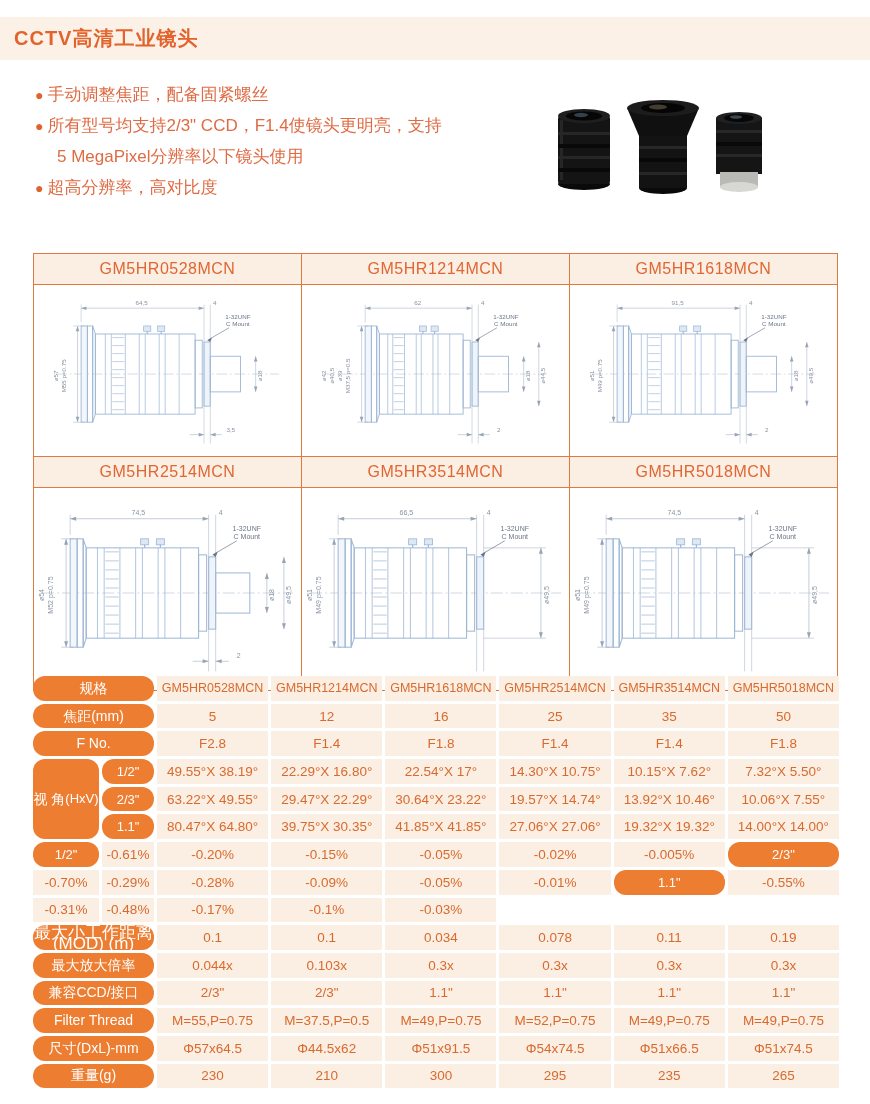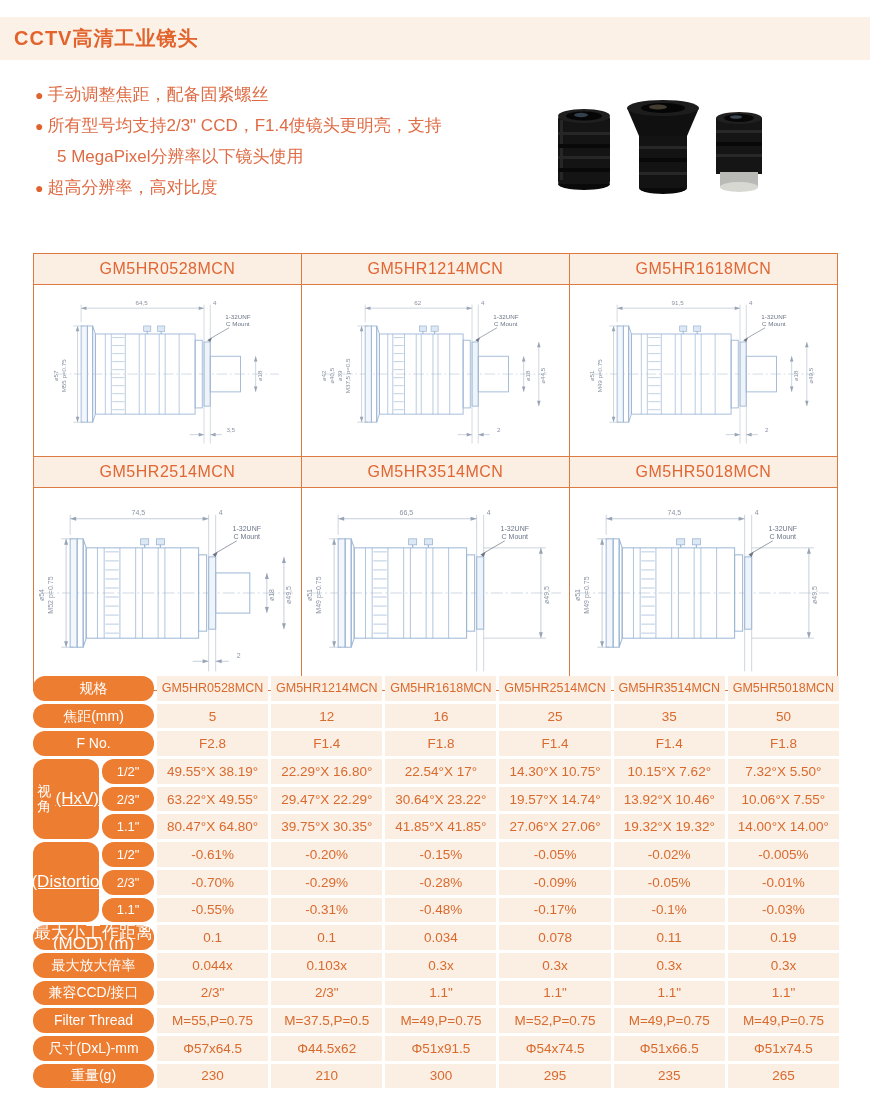--- a/index.html
+++ b/index.html
@@ -28,21 +28,21 @@
   .diag-body svg{width:100%;height:100%;display:block;}
   
   .spec-table{position:absolute;left:33px;top:676px;width:806px;display:grid;
               grid-template-columns:66px 52px repeat(6,1fr);
               grid-template-rows:repeat(15,24.7px);gap:3px;}
   .cell{display:flex;align-items:center;justify-content:center;text-align:center;}
   .hcell{background:#ED7D31;color:#ffffff;font-size:14px;border-radius:12px;}
   .hcell.rlabel{flex-direction:column;line-height:13px;}
   .hcell.small{font-size:17px;line-height:11px;}
   .hcell.glabel{flex-direction:row;line-height:15px;font-size:14px;}
-  .hcell .gsub{font-size:17px;line-height:12px;text-decoration:underline;}
+  .hcell .gsub{font-size:13px;line-height:12px;}
   .hcell.sublabel{font-size:13px;}
   .dcell{background:#FBEEE2;color:#D96A2E;font-size:13.5px;}
   .dcell.model{font-size:12.5px;}
 </style>
 </head>
 <body>
 
 <div class="page">
 
   <div class="title-band">
@@ -554,24 +554,20 @@
       <div class="cell dcell">19.57°X 14.74°</div>
       <div class="cell dcell">13.92°X 10.46°</div>
       <div class="cell dcell">10.06°X 7.55°</div>
       <div class="cell hcell sublabel">1.1"</div>
       <div class="cell dcell">80.47°X 64.80°</div>
       <div class="cell dcell">39.75°X 30.35°</div>
       <div class="cell dcell">41.85°X 41.85°</div>
       <div class="cell dcell">27.06°X 27.06°</div>
       <div class="cell dcell">19.32°X 19.32°</div>
       <div class="cell dcell">14.00°X 14.00°</div>
-      <div class="cell hcell glabel" style="grid-row: span 3;">
-        <div>失 真</div>
-        <div class="gsub">(Distortion)</div>
-      </div>
       <div class="cell hcell sublabel">1/2"</div>
       <div class="cell dcell">-0.61%</div>
       <div class="cell dcell">-0.20%</div>
       <div class="cell dcell">-0.15%</div>
       <div class="cell dcell">-0.05%</div>
       <div class="cell dcell">-0.02%</div>
       <div class="cell dcell">-0.005%</div>
       <div class="cell hcell sublabel">2/3"</div>
       <div class="cell dcell">-0.70%</div>
       <div class="cell dcell">-0.29%</div>

